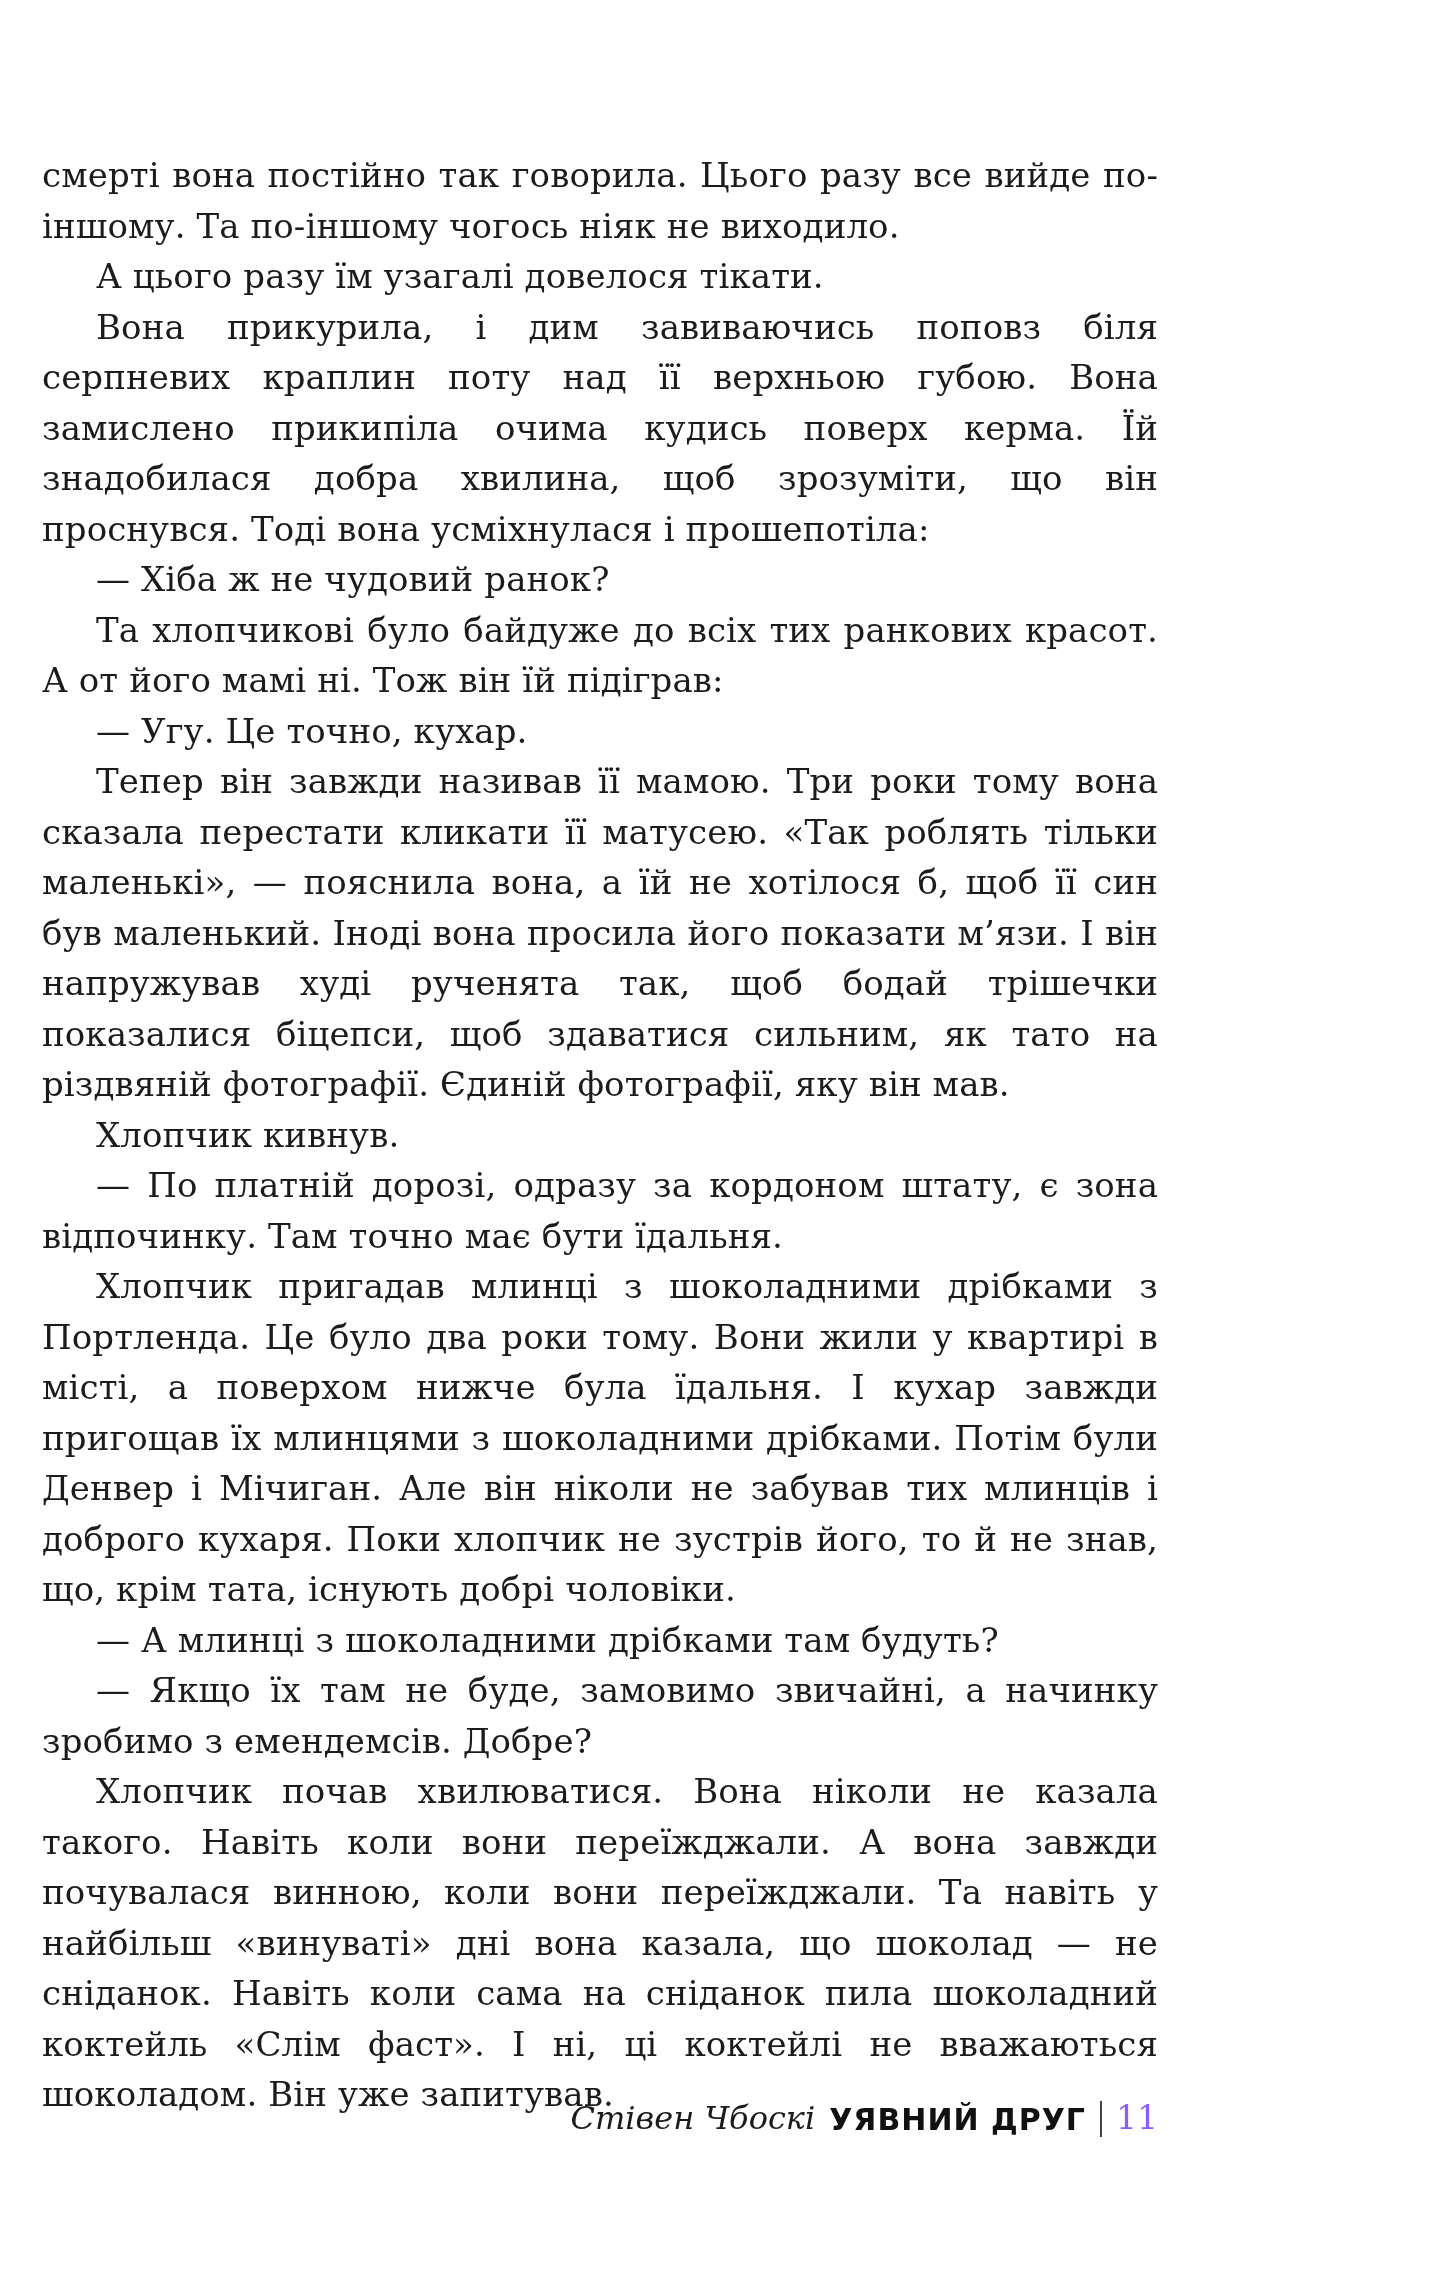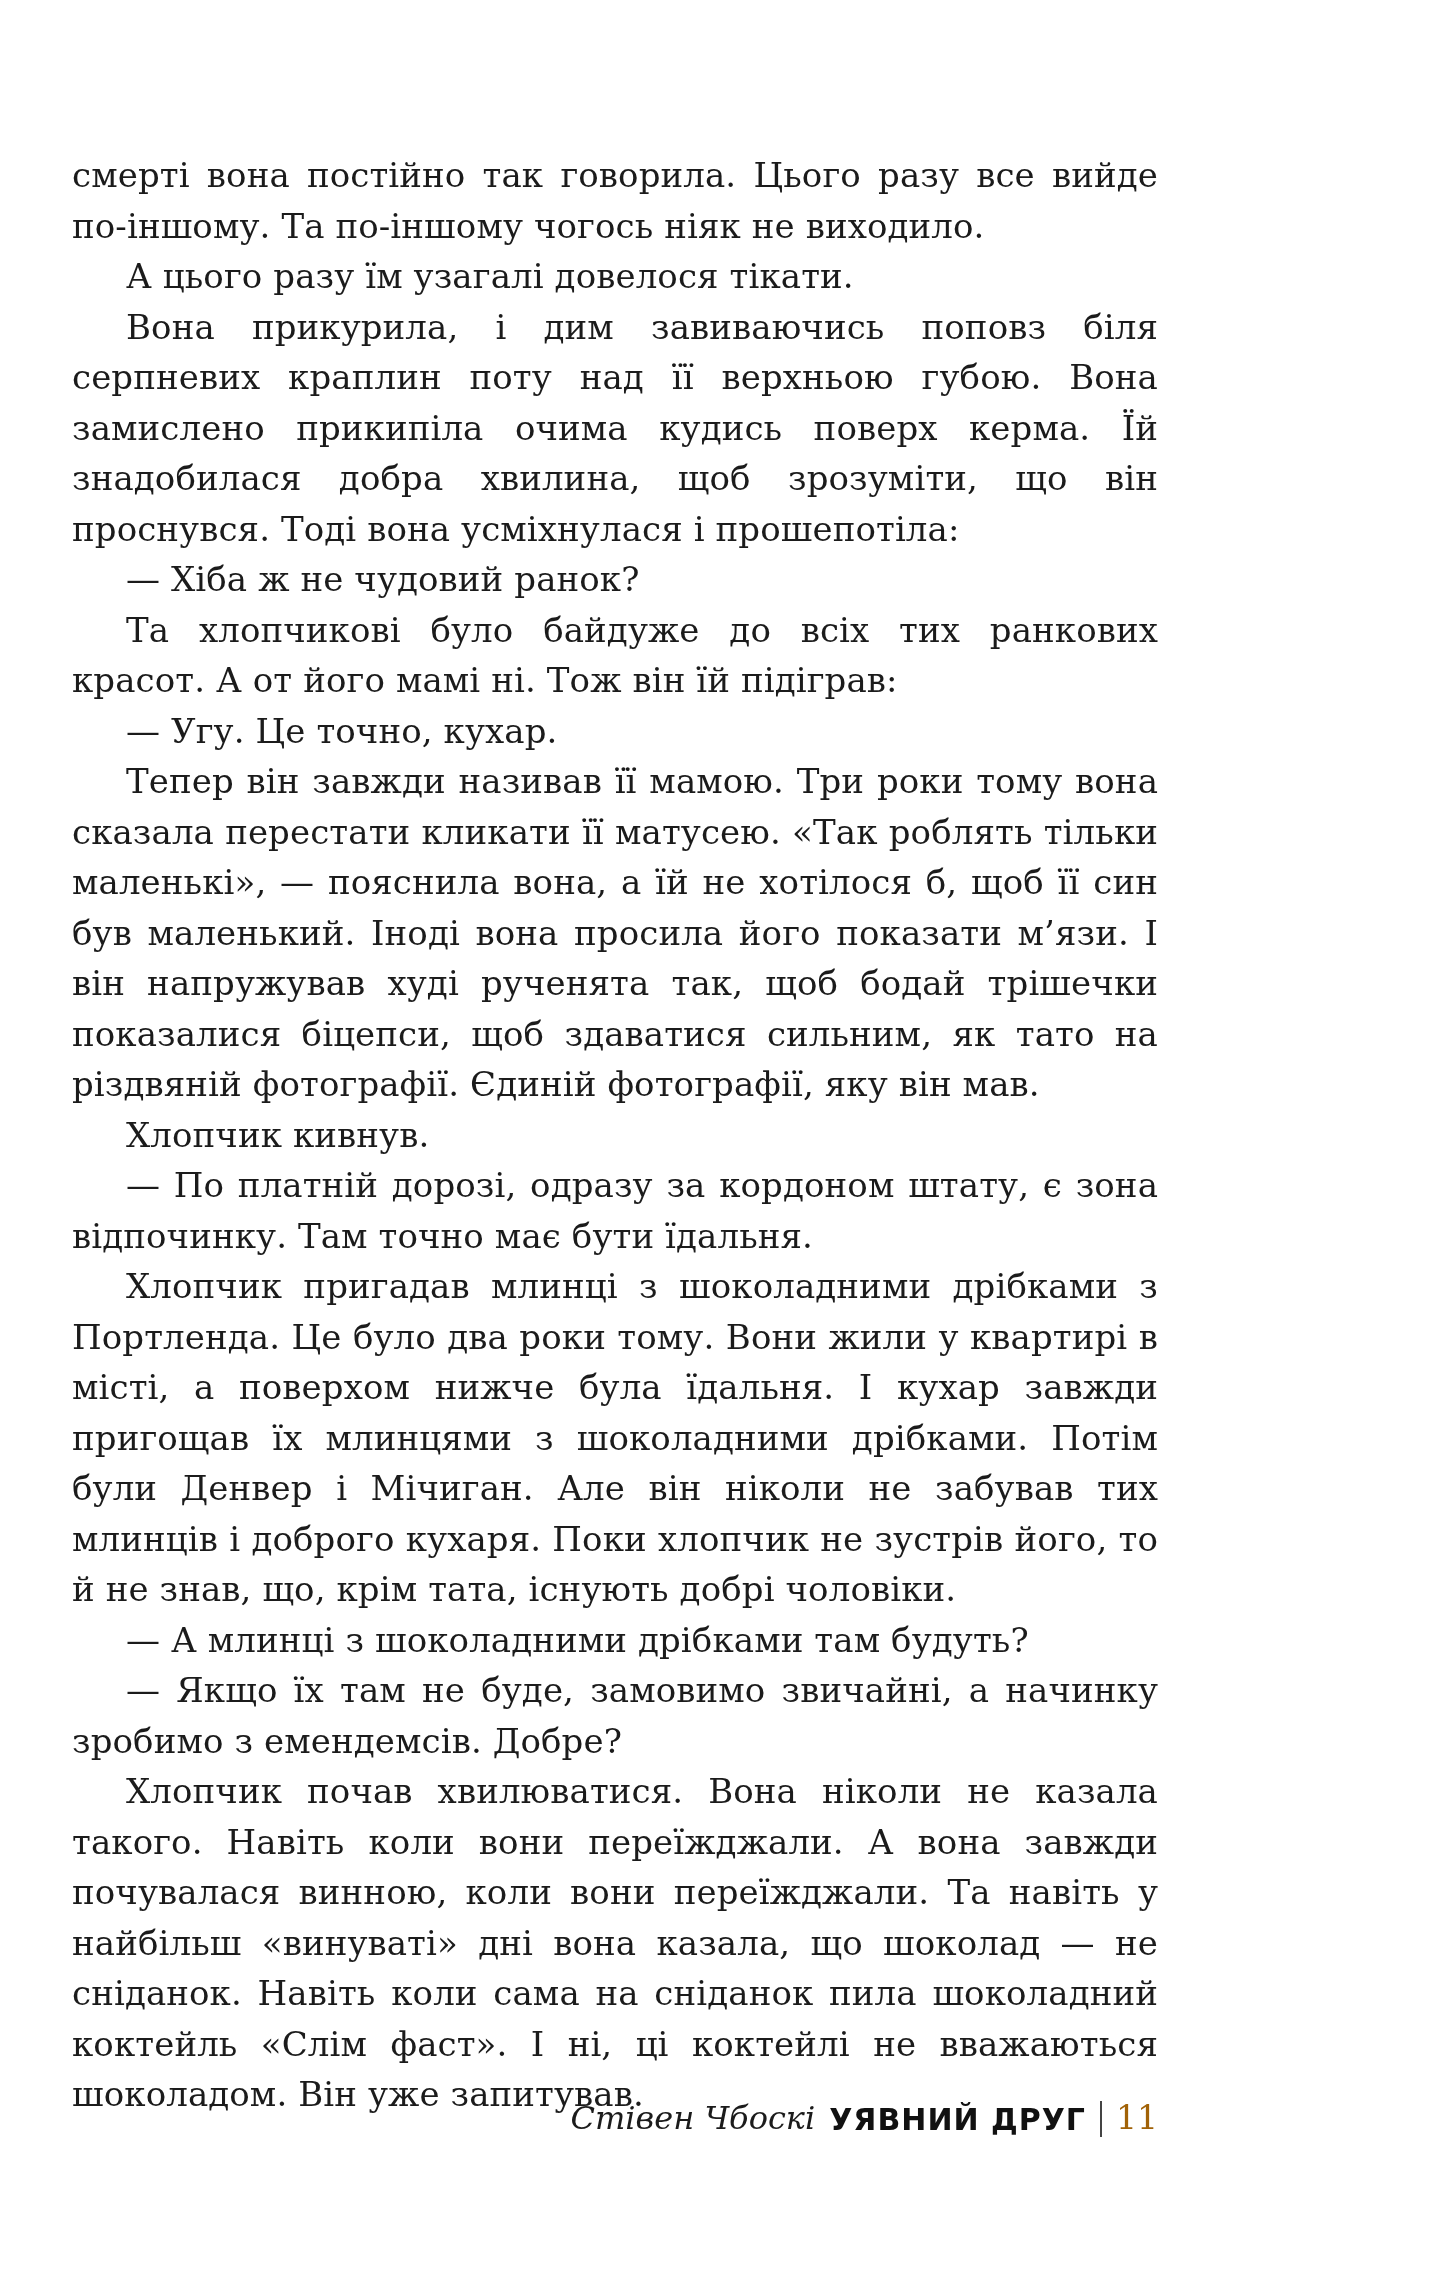--- a/index.html
+++ b/index.html
@@ -12,21 +12,21 @@
     height: 2280px;
     position: relative;
     font-family: "DejaVu Serif", "Liberation Serif", serif;
     color: #1b1b1b;
   }
   .book-page {
     position: relative;
     box-sizing: border-box;
     width: 1331px;
     height: 2280px;
-    padding: 150px 173px 0 72px;
+    padding: 150px 173px 0 42px;
   }
   .text-block p {
     margin: 0;
     font-size: 34px;
     line-height: 50.5px;
     text-align: justify;
     letter-spacing: 0.1px;
   }
   .text-block p.indent {
     text-indent: 54px;
@@ -52,21 +52,21 @@
     letter-spacing: 1px;
     color: #111111;
   }
   .footer-sep {
     width: 2px;
     height: 36px;
     background: #444444;
   }
   .footer-page {
     font-size: 33px;
-    color: #a16207;
+    color: #8b5cf6;
   }
 </style>
 </head>
 <body>
 
 <div class="book-page">
   <div class="text-block">
     <p>смерті вона постійно так говорила. Цього разу все вийде по-іншому. Та по-іншому чогось ніяк не виходило.</p>
     <p class="indent">А цього разу їм узагалі довелося тікати.</p>
     <p class="indent">Вона прикурила, і дим завиваючись поповз біля серпневих краплин поту над її верхньою губою. Вона замислено прикипіла очима кудись поверх керма. Їй знадобилася добра хвилина, щоб зрозуміти, що він проснувся. Тоді вона усміхнулася і прошепотіла:</p>

